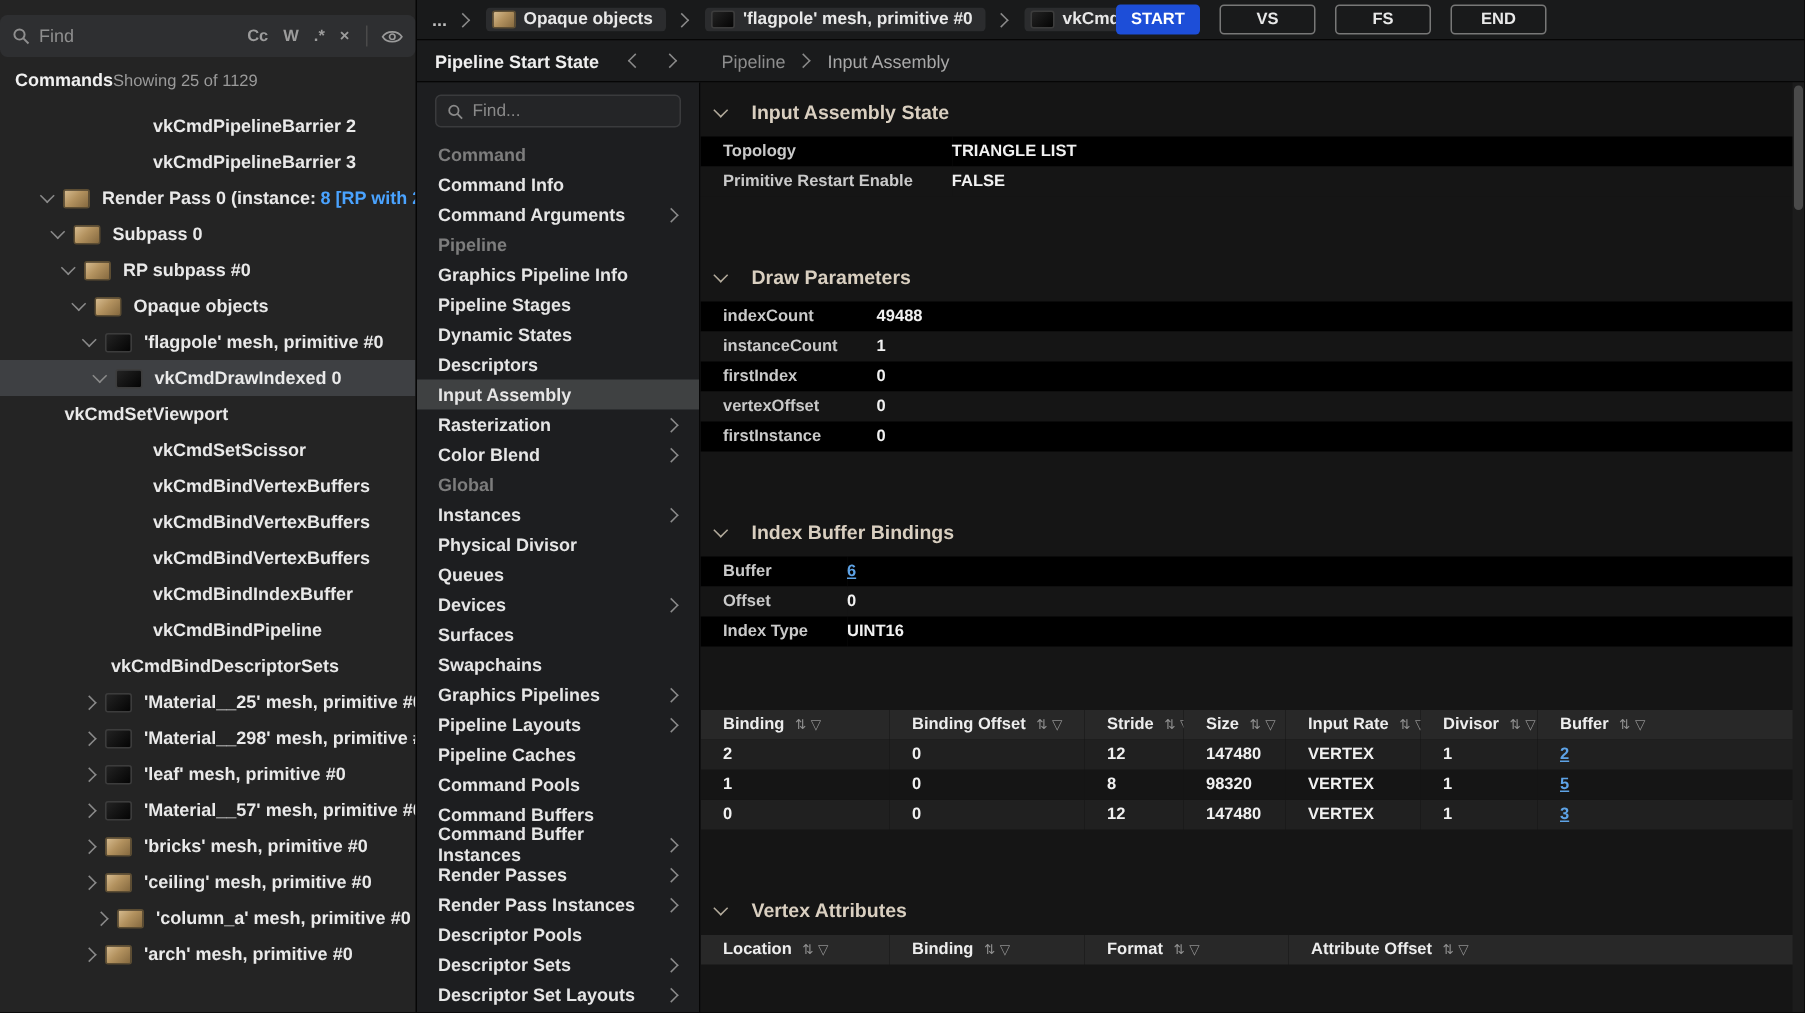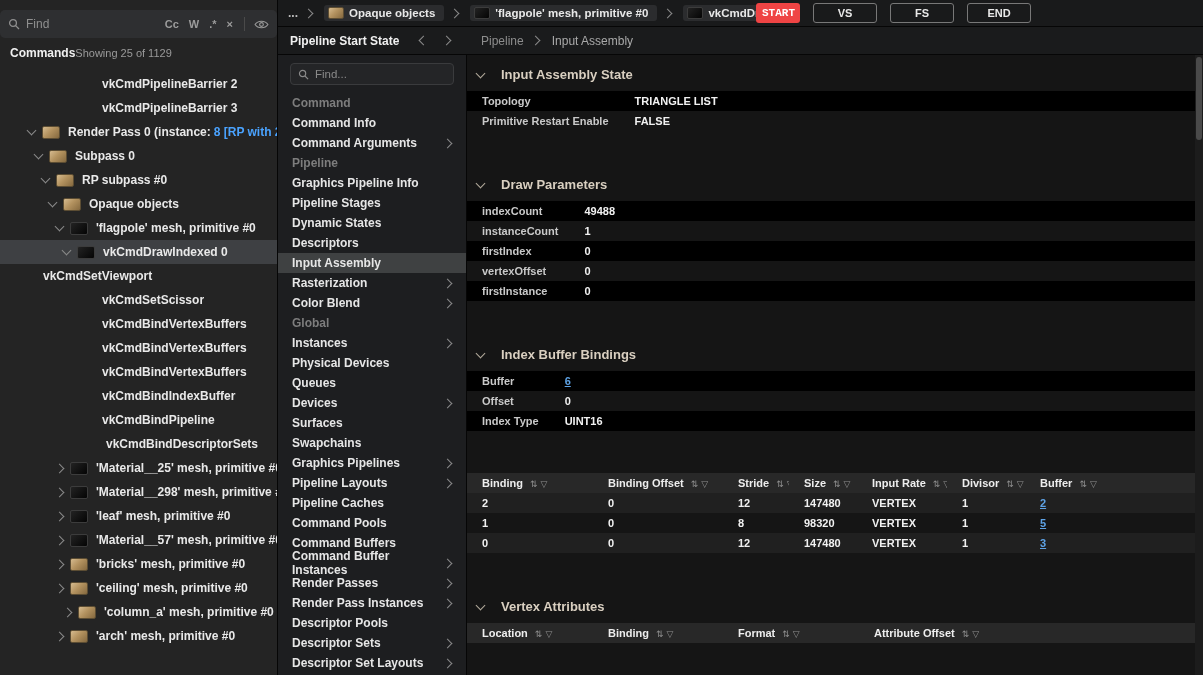--- a/index.html
+++ b/index.html
@@ -31,21 +31,21 @@
   .thumb.dark{background:linear-gradient(135deg,#232323,#040404);border:1px solid #3c3c3c;}
   
   .main{flex:1;display:flex;flex-direction:column;min-width:0;}
   .topbar{height:27px;flex:0 0 auto;display:flex;align-items:center;background:#191a1b;border-bottom:1px solid #060606;padding:0 10px;font-size:12px;box-sizing:border-box;}
   .crumbs{display:flex;align-items:center;gap:7px;color:#cfcfcf;flex:1;min-width:0;overflow:hidden;}
   .crumb-ov{color:#bdbdbd;font-weight:bold;}
   .crumb-pill{display:flex;align-items:center;gap:5px;background:#2b2c2e;border-radius:3px;padding:2px 9px 2px 4px;font-weight:bold;color:#e8e8e8;white-space:nowrap;font-size:11.5px;cursor:default;}
   .crumb-pill .thumb{width:16px;height:12px;margin:0;}
   .topbtns{display:flex;align-items:center;margin-right:162px;flex:0 0 auto;}
   .tbtn{height:20px;border-radius:3px;font-size:11px;font-weight:bold;border:none;font-family:inherit;cursor:default;}
-  .tbtn.primary{background:#ef4444;color:#fff;width:44px;font-family:Liberation Mono, monospace;}
+  .tbtn.primary{background:#1d4ed8;color:#fff;width:56px;}
   .tbtn.outline{background:transparent;border:1px solid #787878;color:#e9e9e9;width:64px;margin-left:13px;box-sizing:border-box;}
   .subheader{height:28px;flex:0 0 auto;display:flex;align-items:center;background:#1a1b1c;border-bottom:1px solid #060606;font-size:12px;box-sizing:border-box;}
   .sh-left{width:189px;flex:0 0 auto;display:flex;align-items:center;padding:0 12px;box-sizing:border-box;}
   .sh-title{font-weight:bold;color:#f0f0f0;font-size:12px;white-space:nowrap;}
   .sh-arrows{margin-left:auto;display:flex;gap:16px;align-items:center;}
   .sh-crumb{display:flex;align-items:center;gap:8px;color:#8d8d8d;padding-left:14px;font-size:12px;}
   .sh-crumb .cur{color:#a9a9a9;}
   
   .content{flex:1;display:flex;min-height:0;position:relative;}
   .navpanel{width:189px;flex:0 0 auto;background:#1d1e20;border-right:1px solid #060606;overflow:hidden;box-sizing:border-box;}
@@ -169,21 +169,21 @@
         </div>
         <div class="tree-row" style="padding-left: 100px;">
           <span class="tlabel">vkCmdBindVertexBuffers</span>
         </div>
         <div class="tree-row" style="padding-left: 100px;">
           <span class="tlabel">vkCmdBindIndexBuffer</span>
         </div>
         <div class="tree-row" style="padding-left: 100px;">
           <span class="tlabel">vkCmdBindPipeline</span>
         </div>
-        <div class="tree-row" style="padding-left: 104px;">
+        <div class="tree-row" style="padding-left: 72px;">
           <span class="tlabel">vkCmdBindDescriptorSets</span>
         </div>
         <div class="tree-row" style="padding-left: 56px;">
           <span class="chev right dim"></span>
           <span class="thumb dark"></span>
           <span class="tlabel">'Material__25' mesh, primitive #0</span>
         </div>
         <div class="tree-row" style="padding-left: 56px;">
           <span class="chev right dim"></span>
           <span class="thumb dark"></span>
@@ -315,21 +315,21 @@
             <div class="nav-item">
               <span>Color Blend</span>
               <span class="chev right dim"></span>
             </div>
             <div class="nav-sec">Global</div>
             <div class="nav-item">
               <span>Instances</span>
               <span class="chev right dim"></span>
             </div>
             <div class="nav-item">
-              <span>Physical Devices</span>
+              <span>Physical Divisor</span>
             </div>
             <div class="nav-item">
               <span>Queues</span>
             </div>
             <div class="nav-item">
               <span>Devices</span>
               <span class="chev right dim"></span>
             </div>
             <div class="nav-item">
               <span>Surfaces</span>

